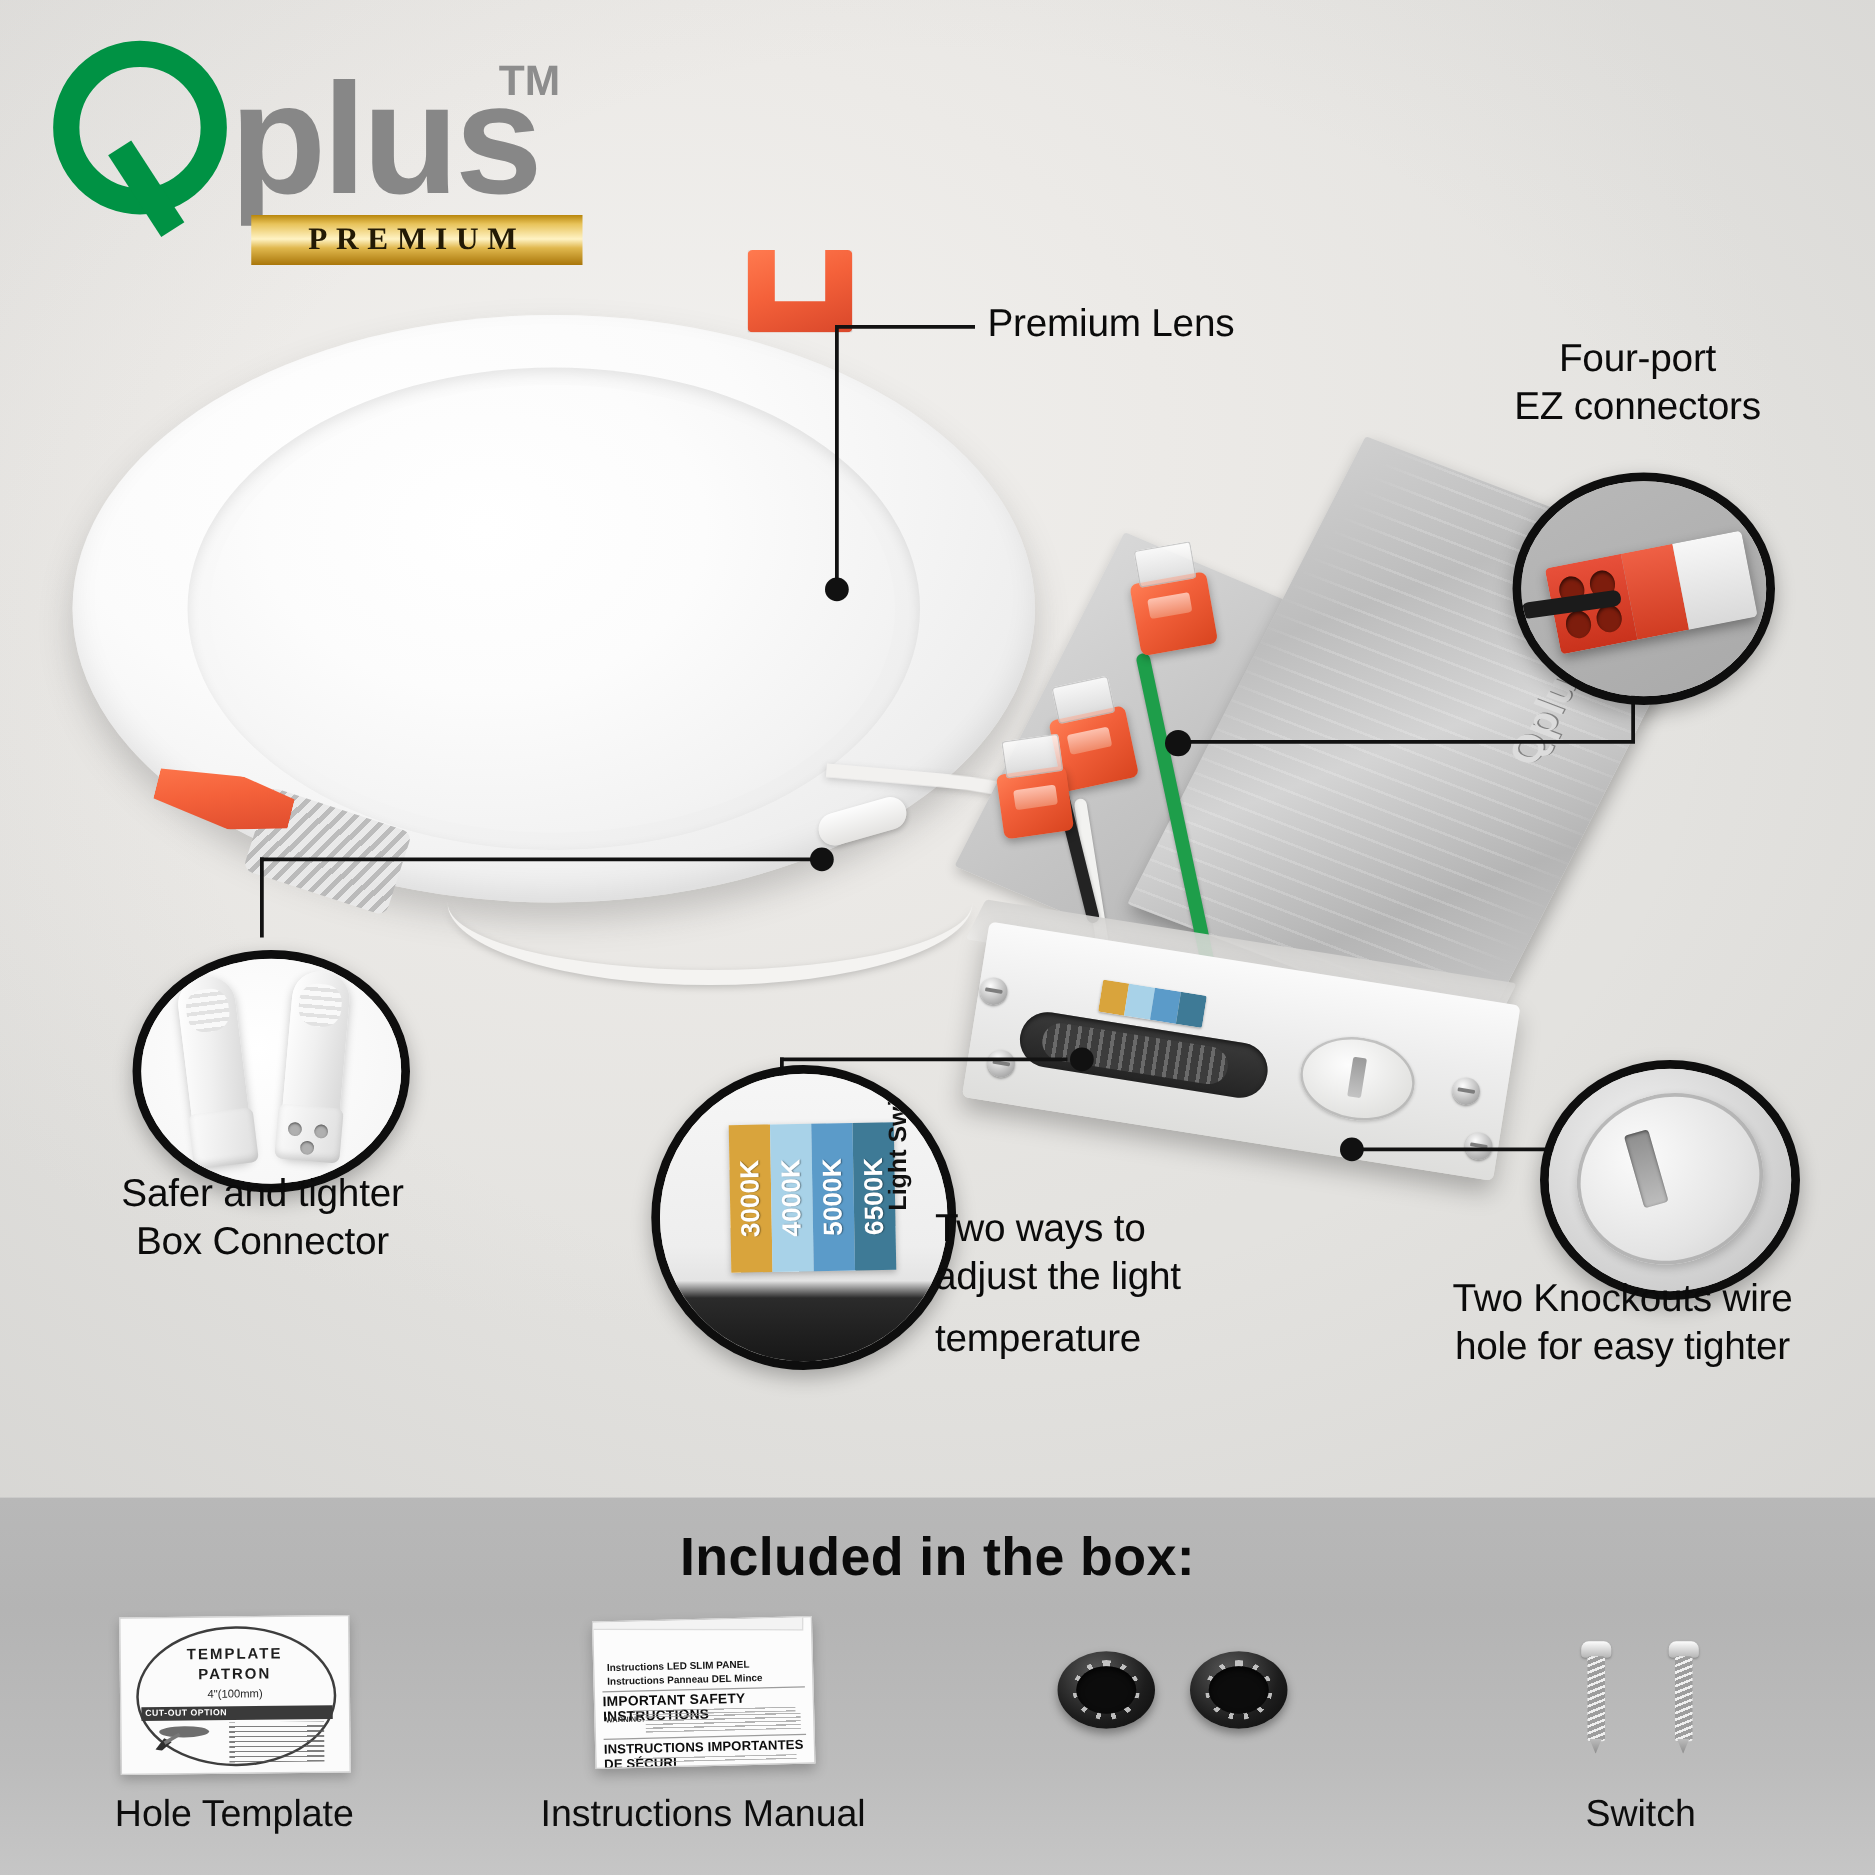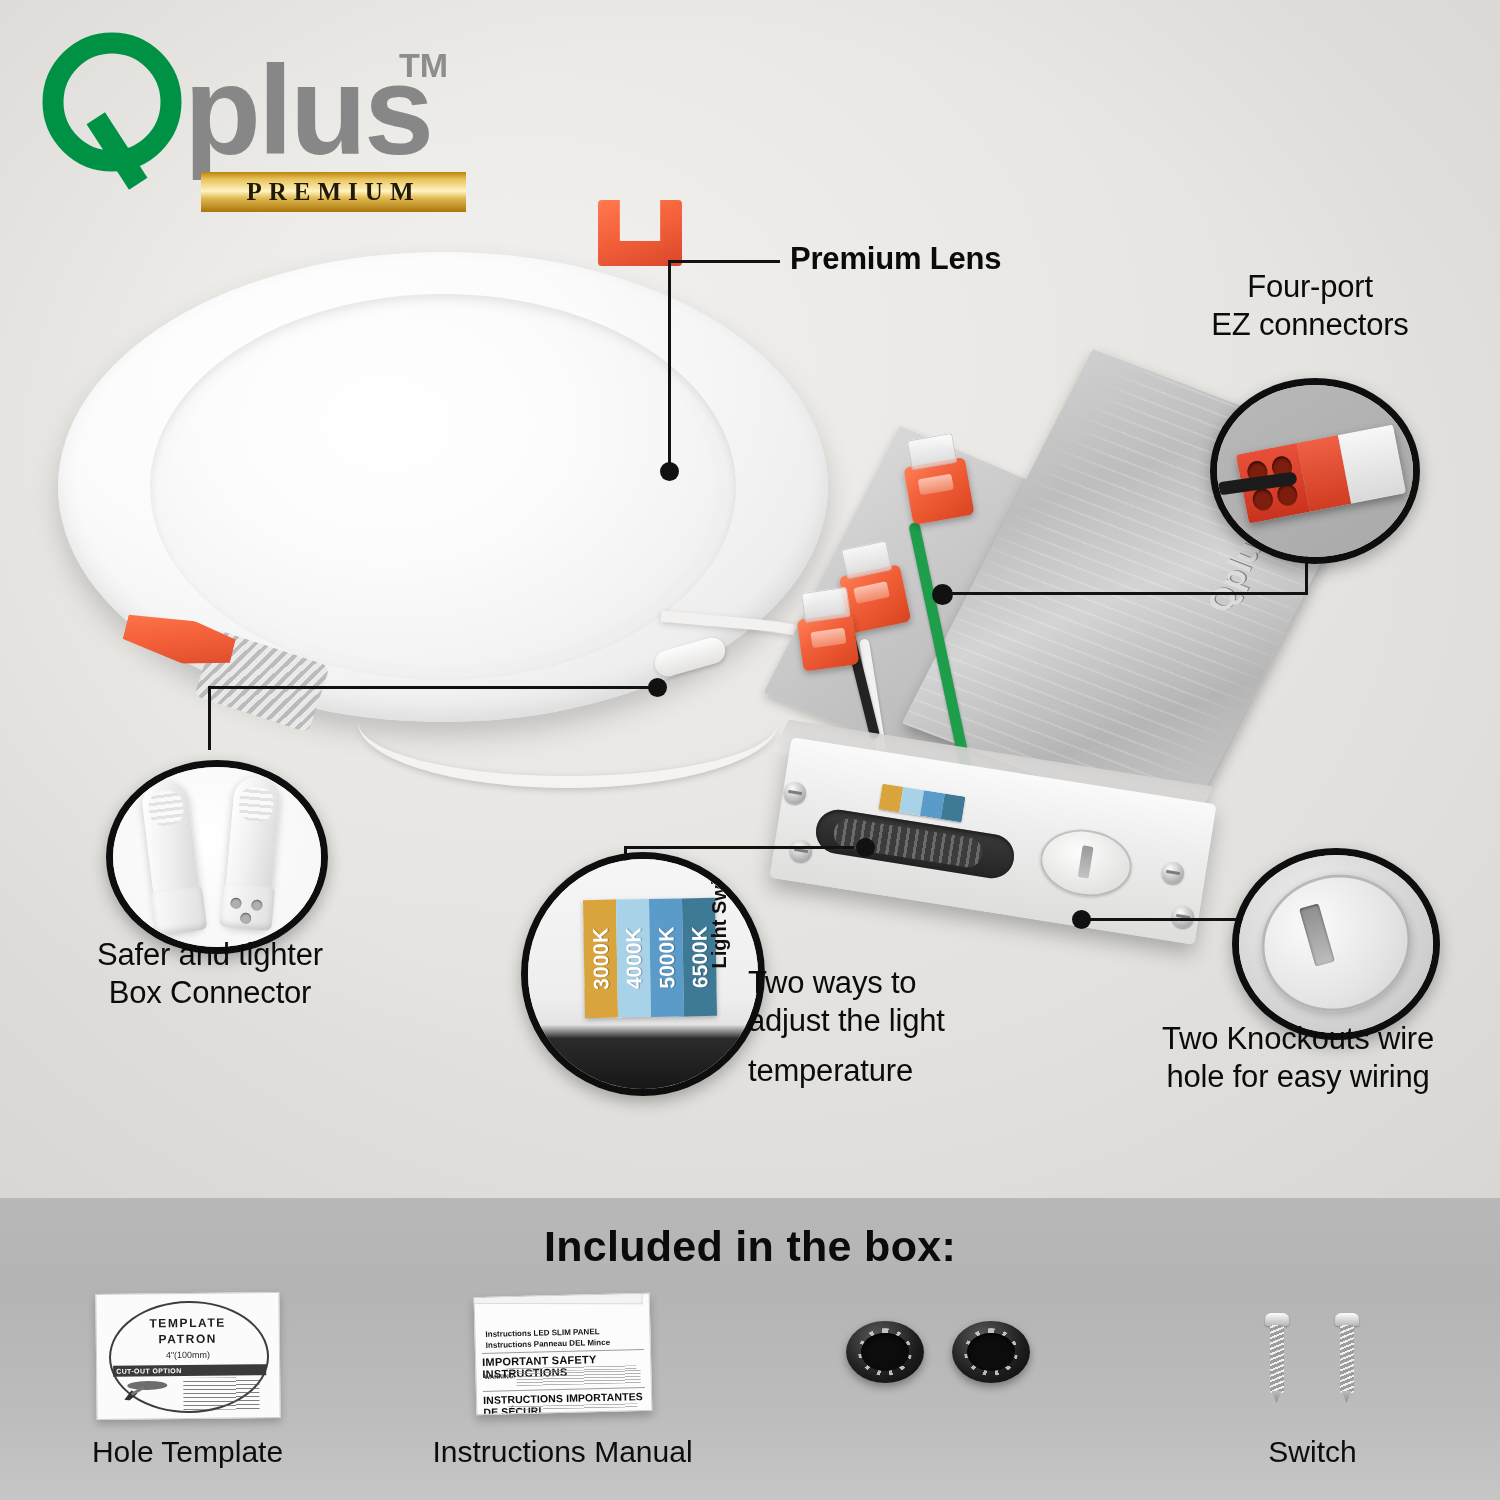--- a/index.html
+++ b/index.html
@@ -442,21 +442,21 @@
     <div class="knock-circle"></div>
     <div class="screwhead" style="left:24px;top:412px;transform:rotate(9deg);"></div>
     <div class="screwhead" style="left:30px;top:470px;transform:rotate(9deg);"></div>
     <div class="screwhead" style="left:402px;top:492px;transform:rotate(9deg);"></div>
     <div class="screwhead" style="left:412px;top:536px;transform:rotate(9deg);"></div>
   </div>
 
   <div class="leader" style="left:668px;top:262px;width:3px;height:210px;"></div>
   <div class="leader" style="left:668px;top:260px;width:112px;height:3px;"></div>
   <div class="dot" style="left:660px;top:462px;width:19px;height:19px;"></div>
-  <div class="callout" style="left:790px;top:240px;font-weight:bold;">Premium Lens</div>
+  <div class="callout" style="left:790px;top:240px;">Premium Lens</div>
 
   <div class="leader" style="left:208px;top:686px;width:450px;height:3px;"></div>
   <div class="leader" style="left:208px;top:686px;width:3px;height:64px;"></div>
   <div class="dot" style="left:648px;top:678px;width:19px;height:19px;"></div>
 
   <div class="leader" style="left:948px;top:592px;width:360px;height:3px;"></div>
   <div class="leader" style="left:1305px;top:540px;width:3px;height:54px;"></div>
   <div class="dot" style="left:932px;top:584px;width:21px;height:21px;"></div>
 
   <div class="leader" style="left:624px;top:846px;width:230px;height:3px;"></div>
@@ -533,21 +533,21 @@
   </div>
 
   <div class="mag mag-knock" style="left:1232px;top:848px;width:194px;height:178px;">
     <div class="mag-inner">
       <div class="ko-disc"></div>
       <div class="ko-slot"></div>
     </div>
   </div>
   <div class="callout center" style="left:1128px;top:1020px;width:340px;">
     <div>Two Knockouts wire</div>
-    <div>hole for easy wiring</div>
+    <div>hole for easy tighter</div>
   </div>
 
   <div class="included-title">Included in the box:</div>
 
   <div class="box-items">
 
     <div class="box-item">
       <div class="box-item-art">
         <div class="tpl-card">
           <div class="tpl-oval"></div>

